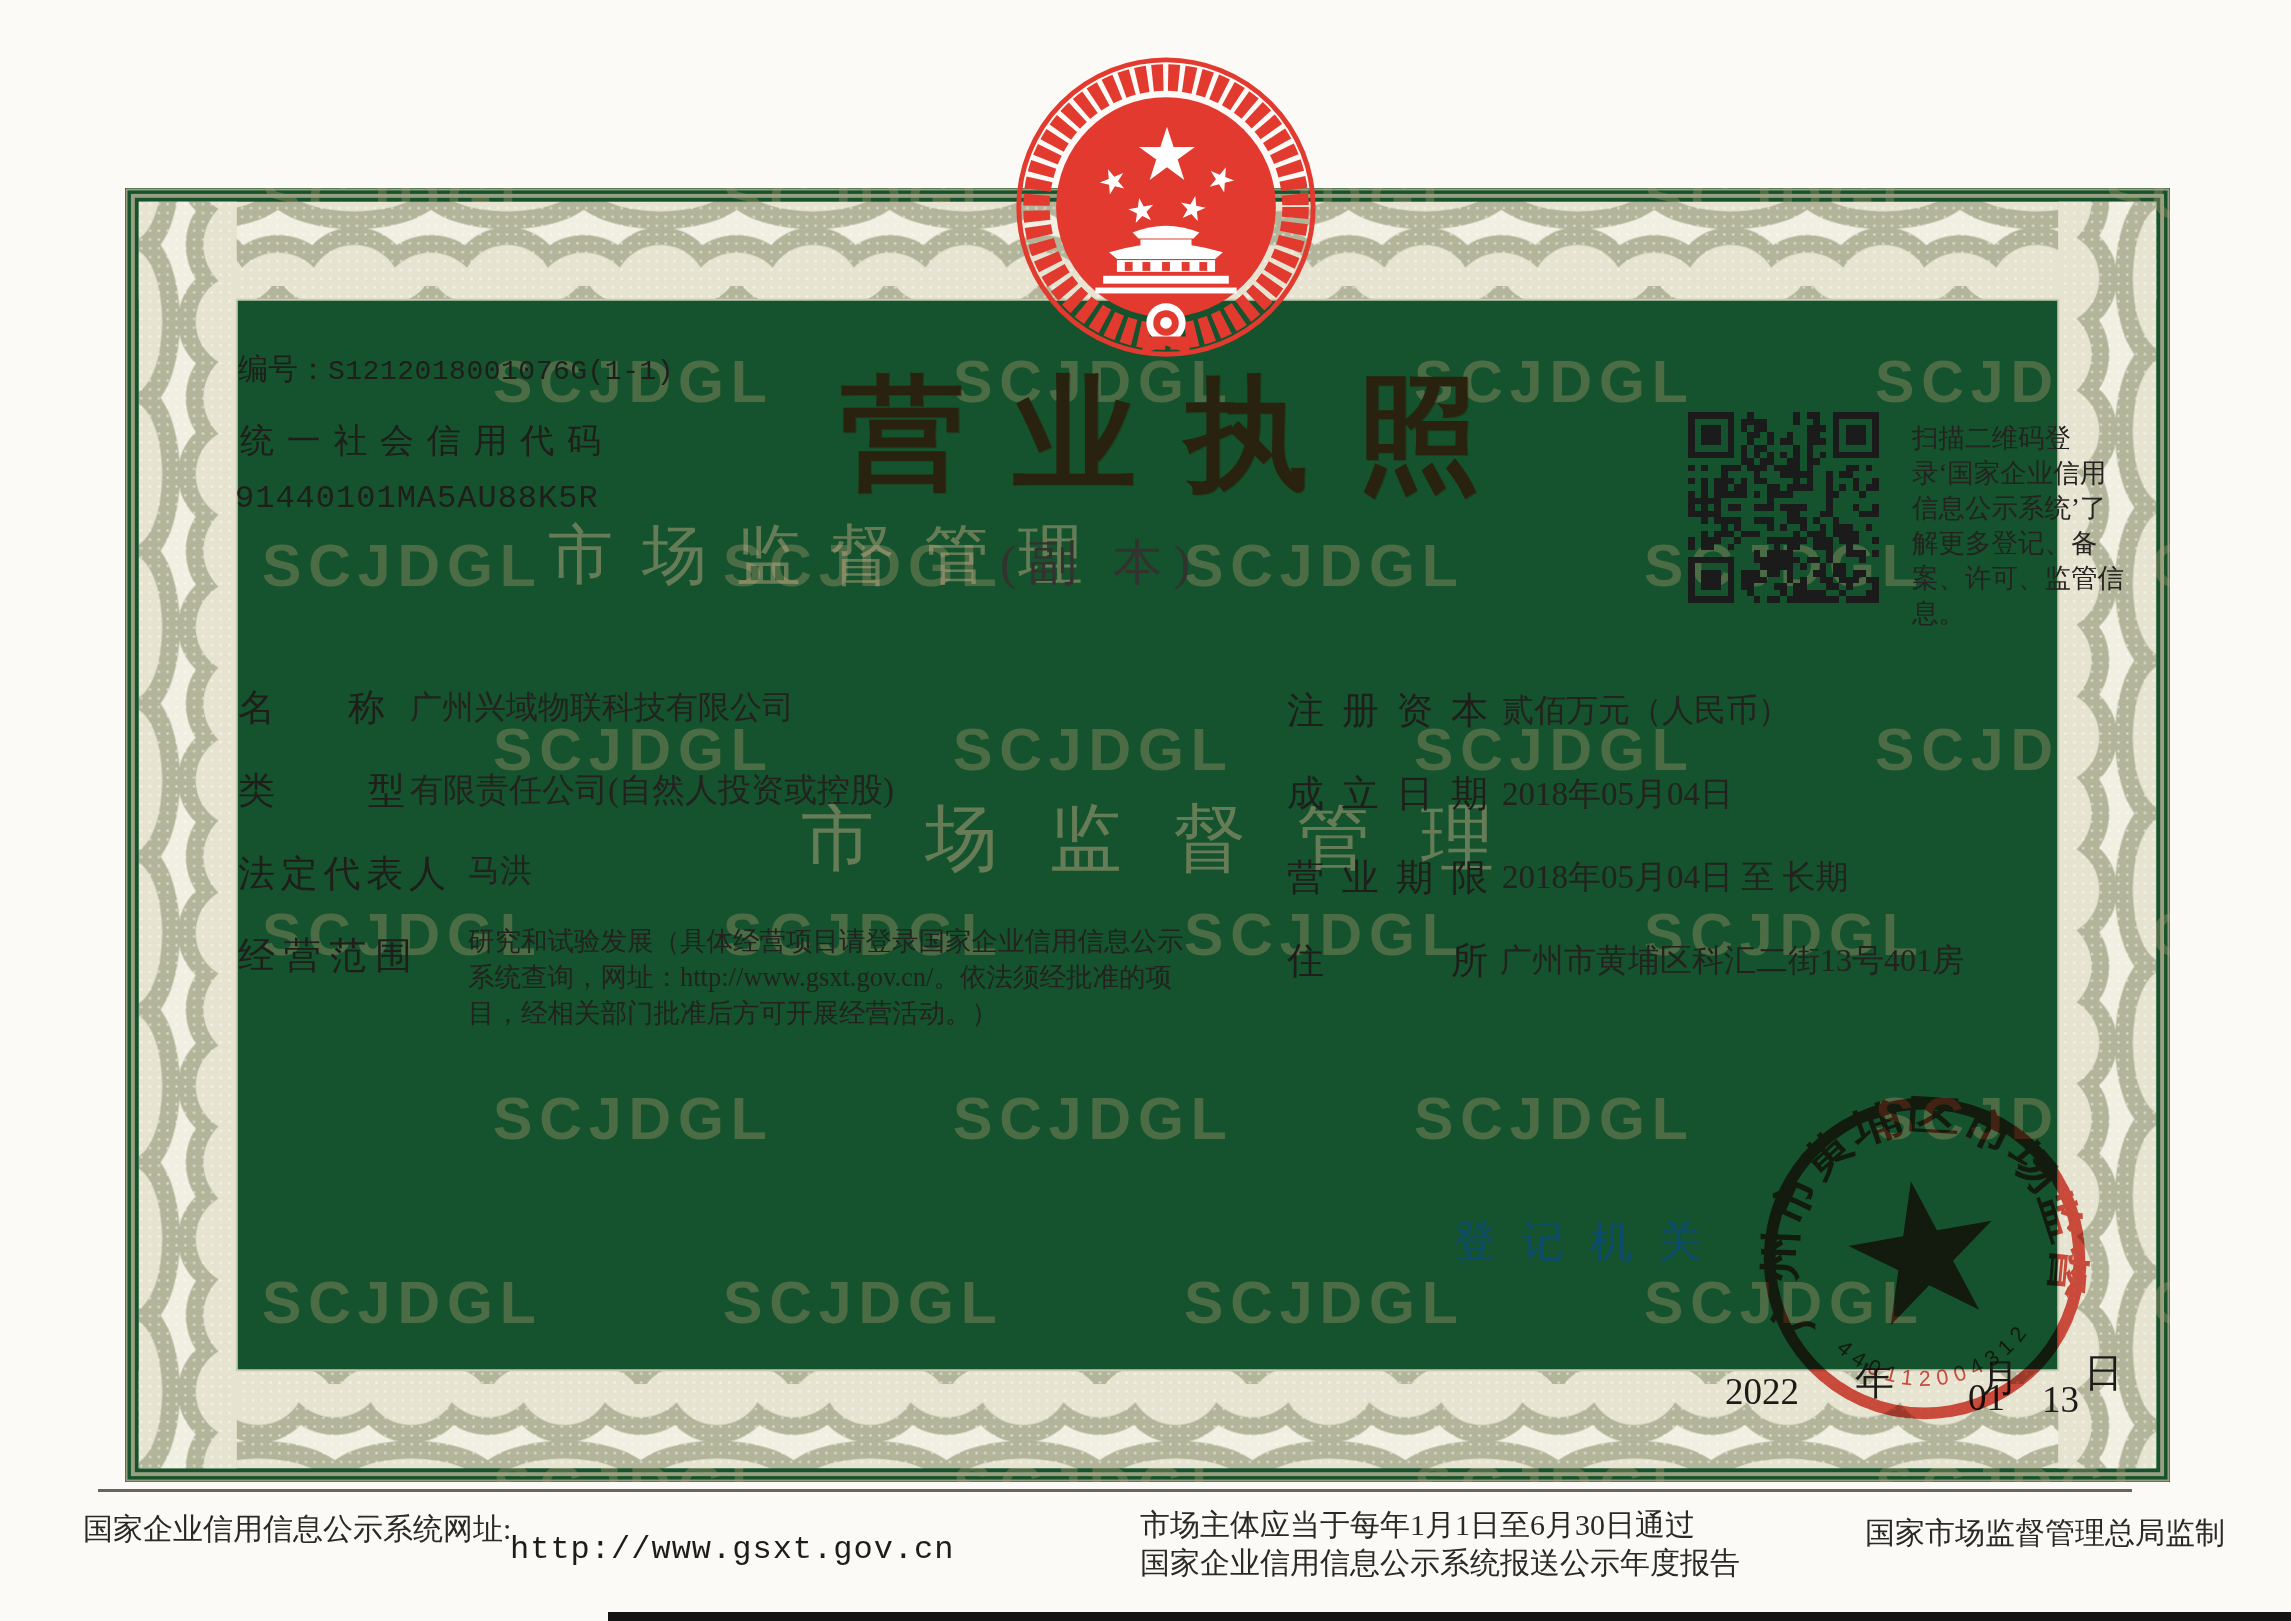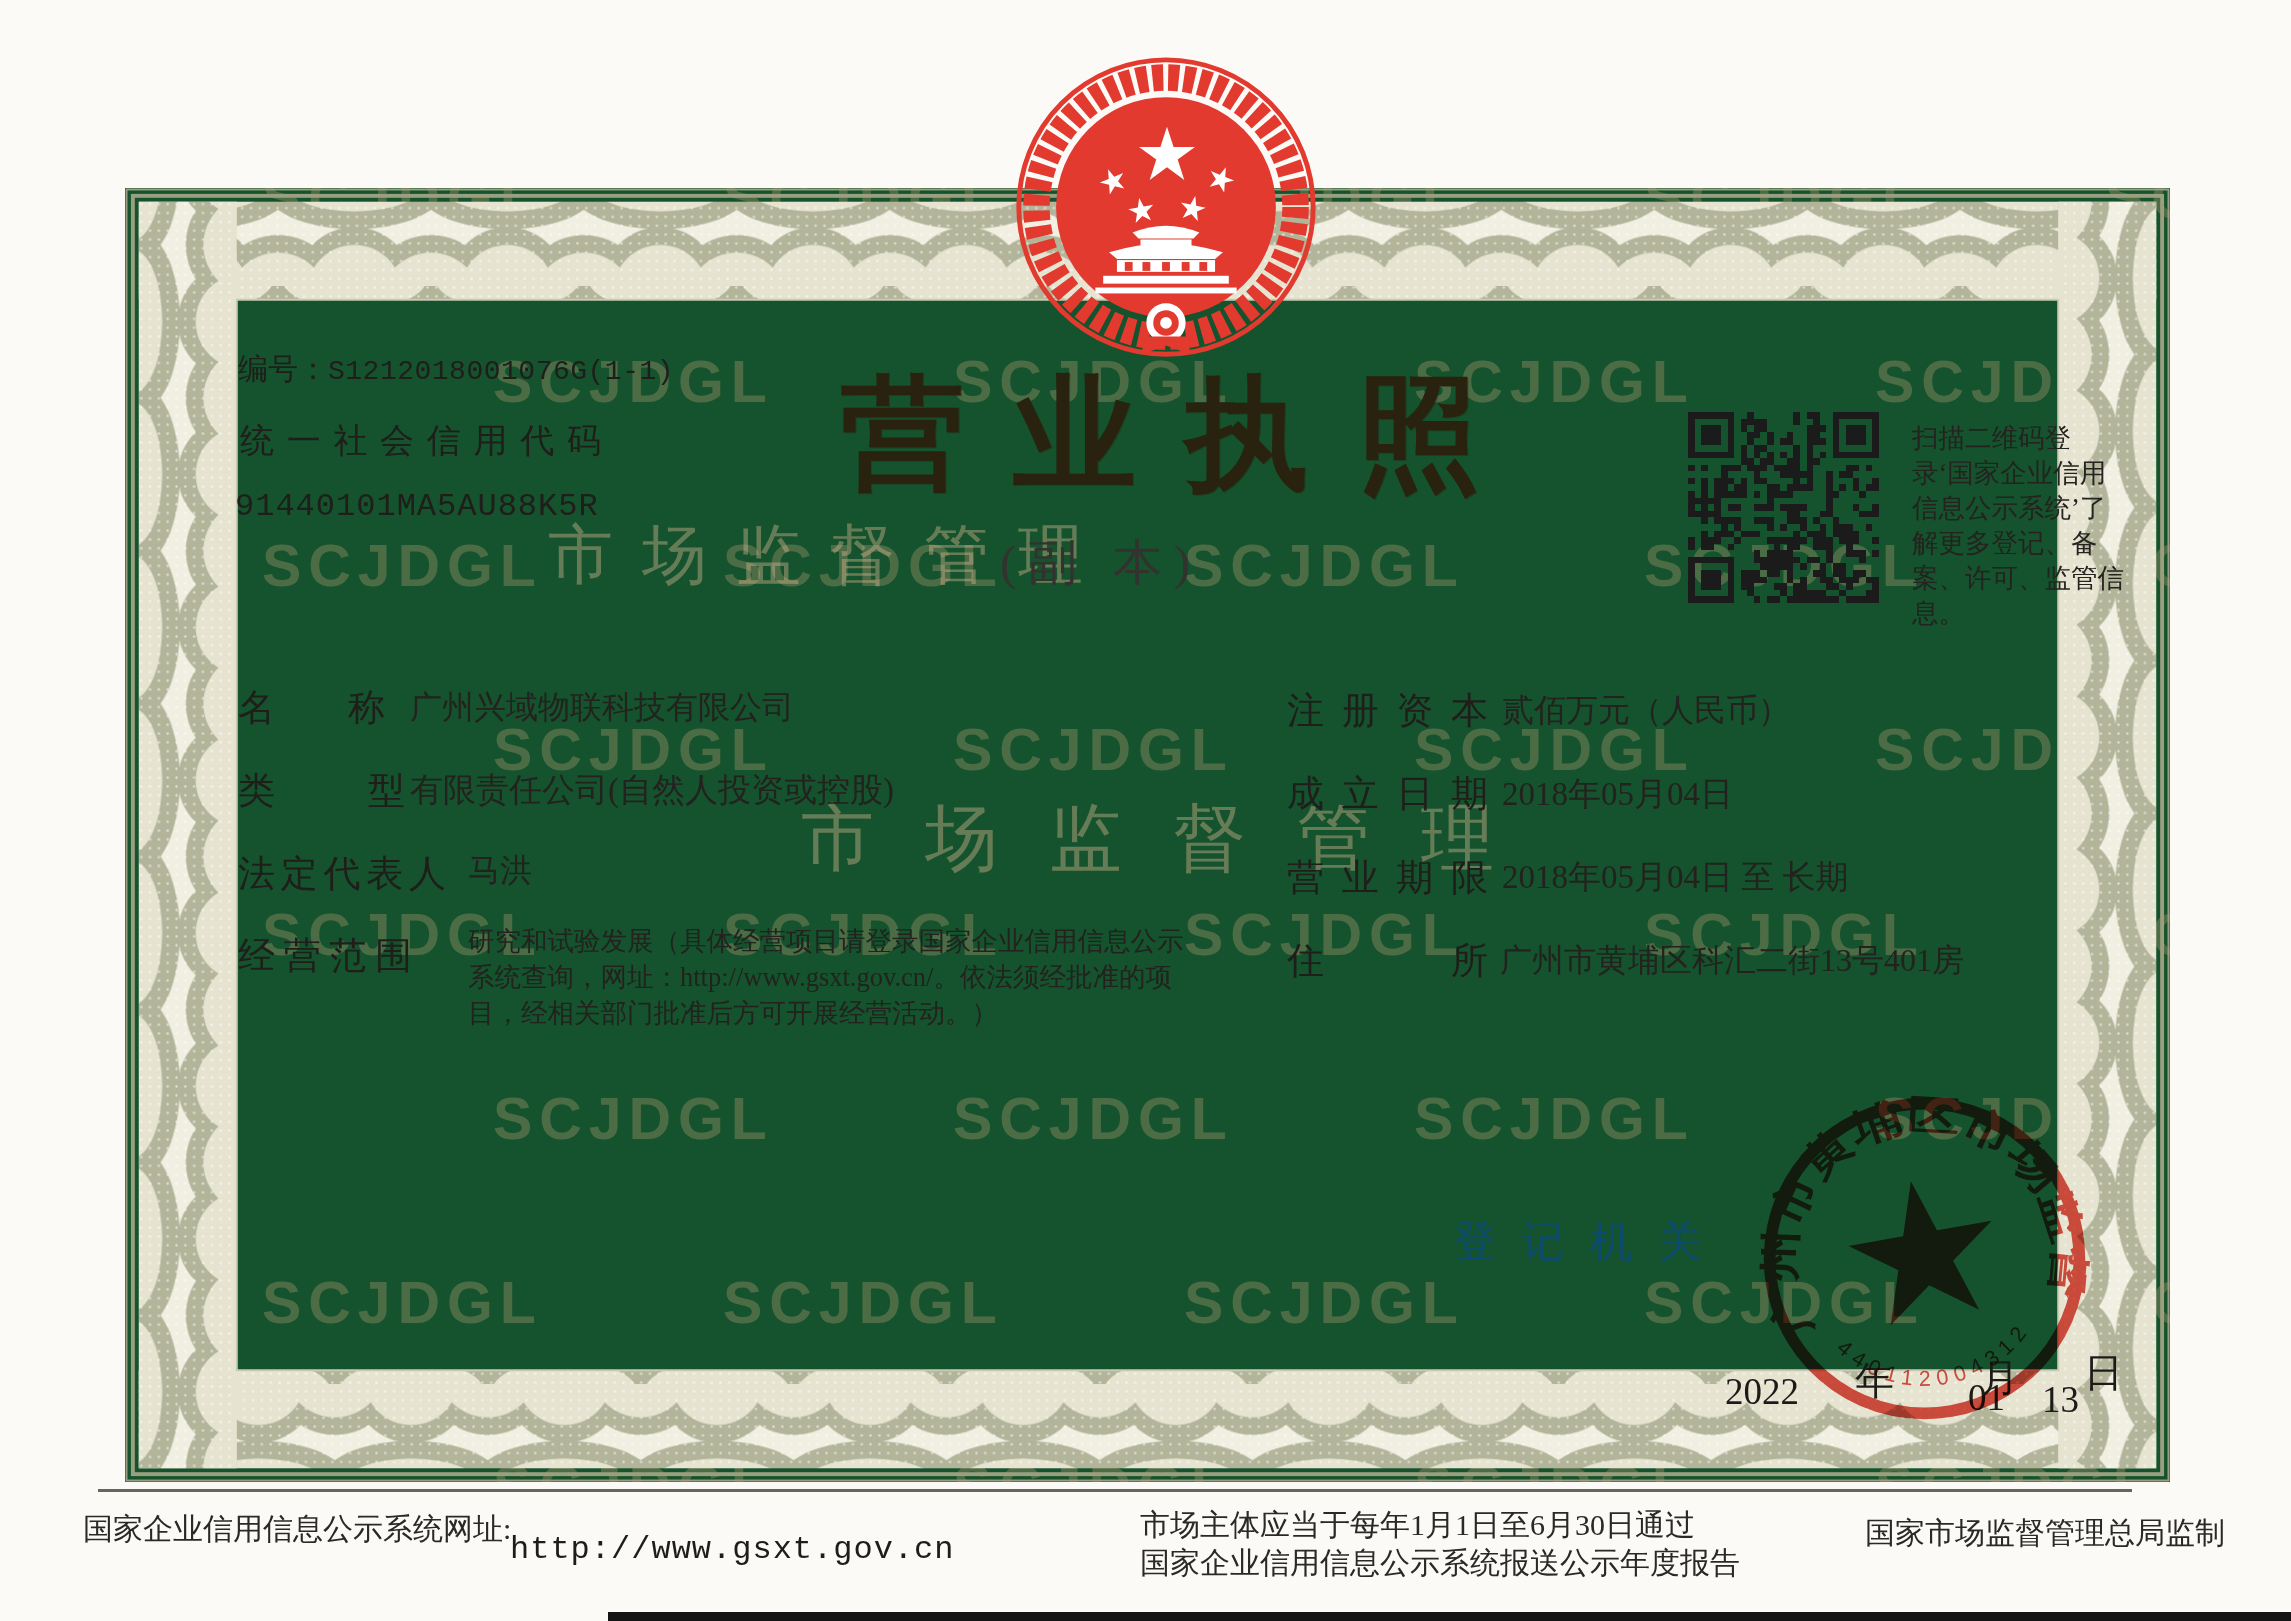--- a/index.html
+++ b/index.html
@@ -17,21 +17,21 @@
   .wm-cjk{position:absolute;z-index:1;color:rgba(226,188,150,0.40);white-space:nowrap;}
   .wm-cjk.wm1{left:423px;top:323px;font-size:65px;letter-spacing:29px;}
   .wm-cjk.wm2{left:676px;top:602px;font-size:73px;letter-spacing:51px;}
   
   .content{position:absolute;z-index:4;}
   .mono{font-family:"Liberation Mono","DejaVu Sans Mono",monospace;}
   .spread{display:flex;justify-content:space-between;}
   #serial{left:238px;top:349px;display:flex;align-items:baseline;font-size:30px;color:#1f1e1b;}
   #serial .code{font-size:28px;letter-spacing:0.5px;}
   #credit-label{left:240px;top:418px;width:361px;font-size:34px;color:#1f1e1b;}
-  #credit-code{left:235px;top:480px;font-size:32px;letter-spacing:1px;color:#1f1e1b;margin-top:8px;}
+  #credit-code{left:235px;top:480px;font-size:32px;letter-spacing:1px;color:#1f1e1b;}
   #title{left:841px;top:353px;width:639px;font-size:123px;font-weight:700;color:#29220f;
          text-shadow:1px 1px 0 rgba(41,34,15,.4);}
   #subtitle{left:1000px;top:530px;font-size:49px;letter-spacing:11.8px;color:#33322e;}
   #qr-caption{left:1912px;top:421px;width:218px;font-size:26.5px;line-height:35px;color:#24231f;}
   .flabel{font-size:37px;color:#1f1e1b;}
   .fvalue{color:#23221e;}
   #issuer{left:1453px;top:1213px;font-size:43px;letter-spacing:25.5px;color:#0c4a6e;white-space:nowrap;}
   .datepart{position:absolute;z-index:4;color:#1c1b18;white-space:nowrap;}
   
   #stamp{position:absolute;left:1754px;top:1088px;z-index:6;mix-blend-mode:multiply;opacity:0.92;}

